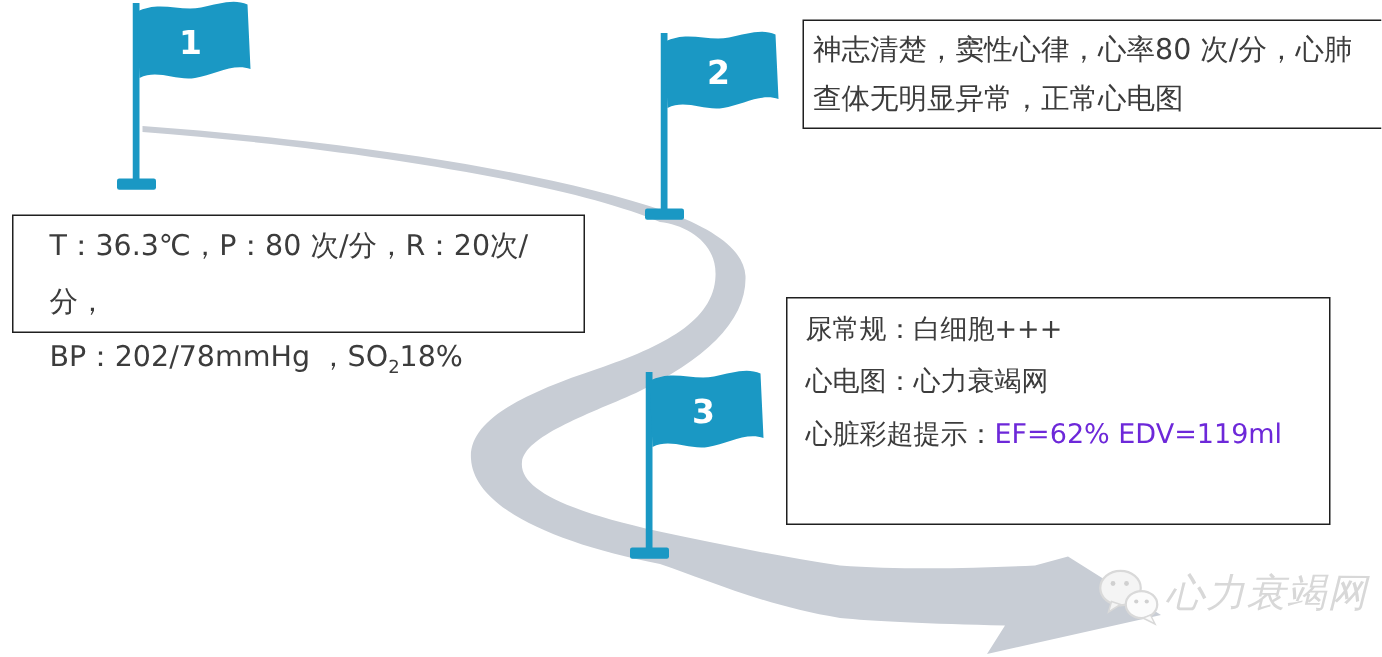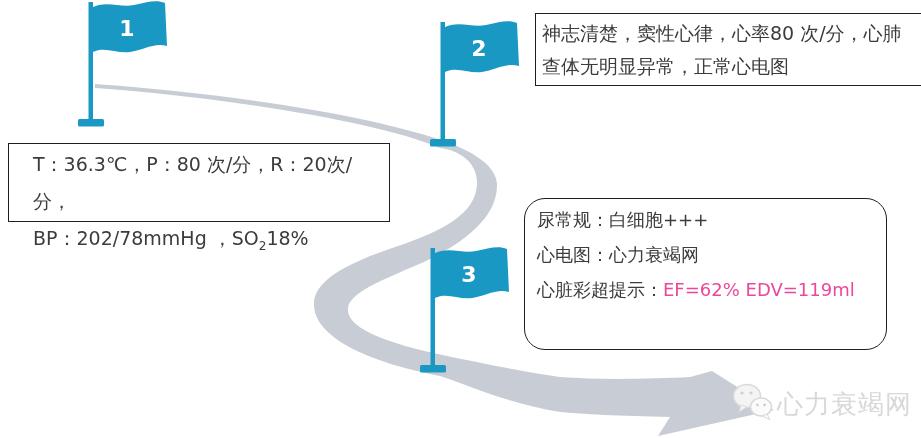--- a/index.html
+++ b/index.html
@@ -16,26 +16,26 @@
   .flag text{
     font-family:"DejaVu Sans","Liberation Sans",sans-serif;
     font-weight:bold;font-size:22px;fill:#ffffff;
   }
   .box{
     position:absolute;background:#ffffff;border:1.5px solid #1f1f1f;
     color:#3c3c3c;box-sizing:border-box;
   }
   .box-vitals{left:8px;top:143px;width:382px;height:79px;font-size:19px;line-height:37px;padding:2px 24px;}
   .box-exam{left:535px;top:13px;width:399px;height:73px;font-size:19px;line-height:33px;padding:3px 6px;}
-  .box-tests{left:524px;top:198px;width:363px;height:152px;font-size:18px;line-height:35px;padding:3px 12px;border-radius:21px;}
-  .red{color:#ec4899;}
+  .box-tests{left:524px;top:198px;width:363px;height:152px;font-size:18px;line-height:35px;padding:3px 12px;}
+  .red{color:#6d28d9;}
   sub{font-size:12px;}
   .watermark{
     position:absolute;left:731px;top:378px;width:190px;height:44px;
-    display:flex;align-items:flex-end;z-index:6;
+    display:flex;align-items:flex-start;z-index:6;font-style:italic;
   }
   .watermark-label{
     font-size:26px;letter-spacing:1px;color:#d8d8d8;
     text-shadow:1px 1px 0 #ffffff,-1px -1px 0 #ffffff;
     margin-left:2px;white-space:nowrap;
   }
 </style>
 </head>
 <body>
 

